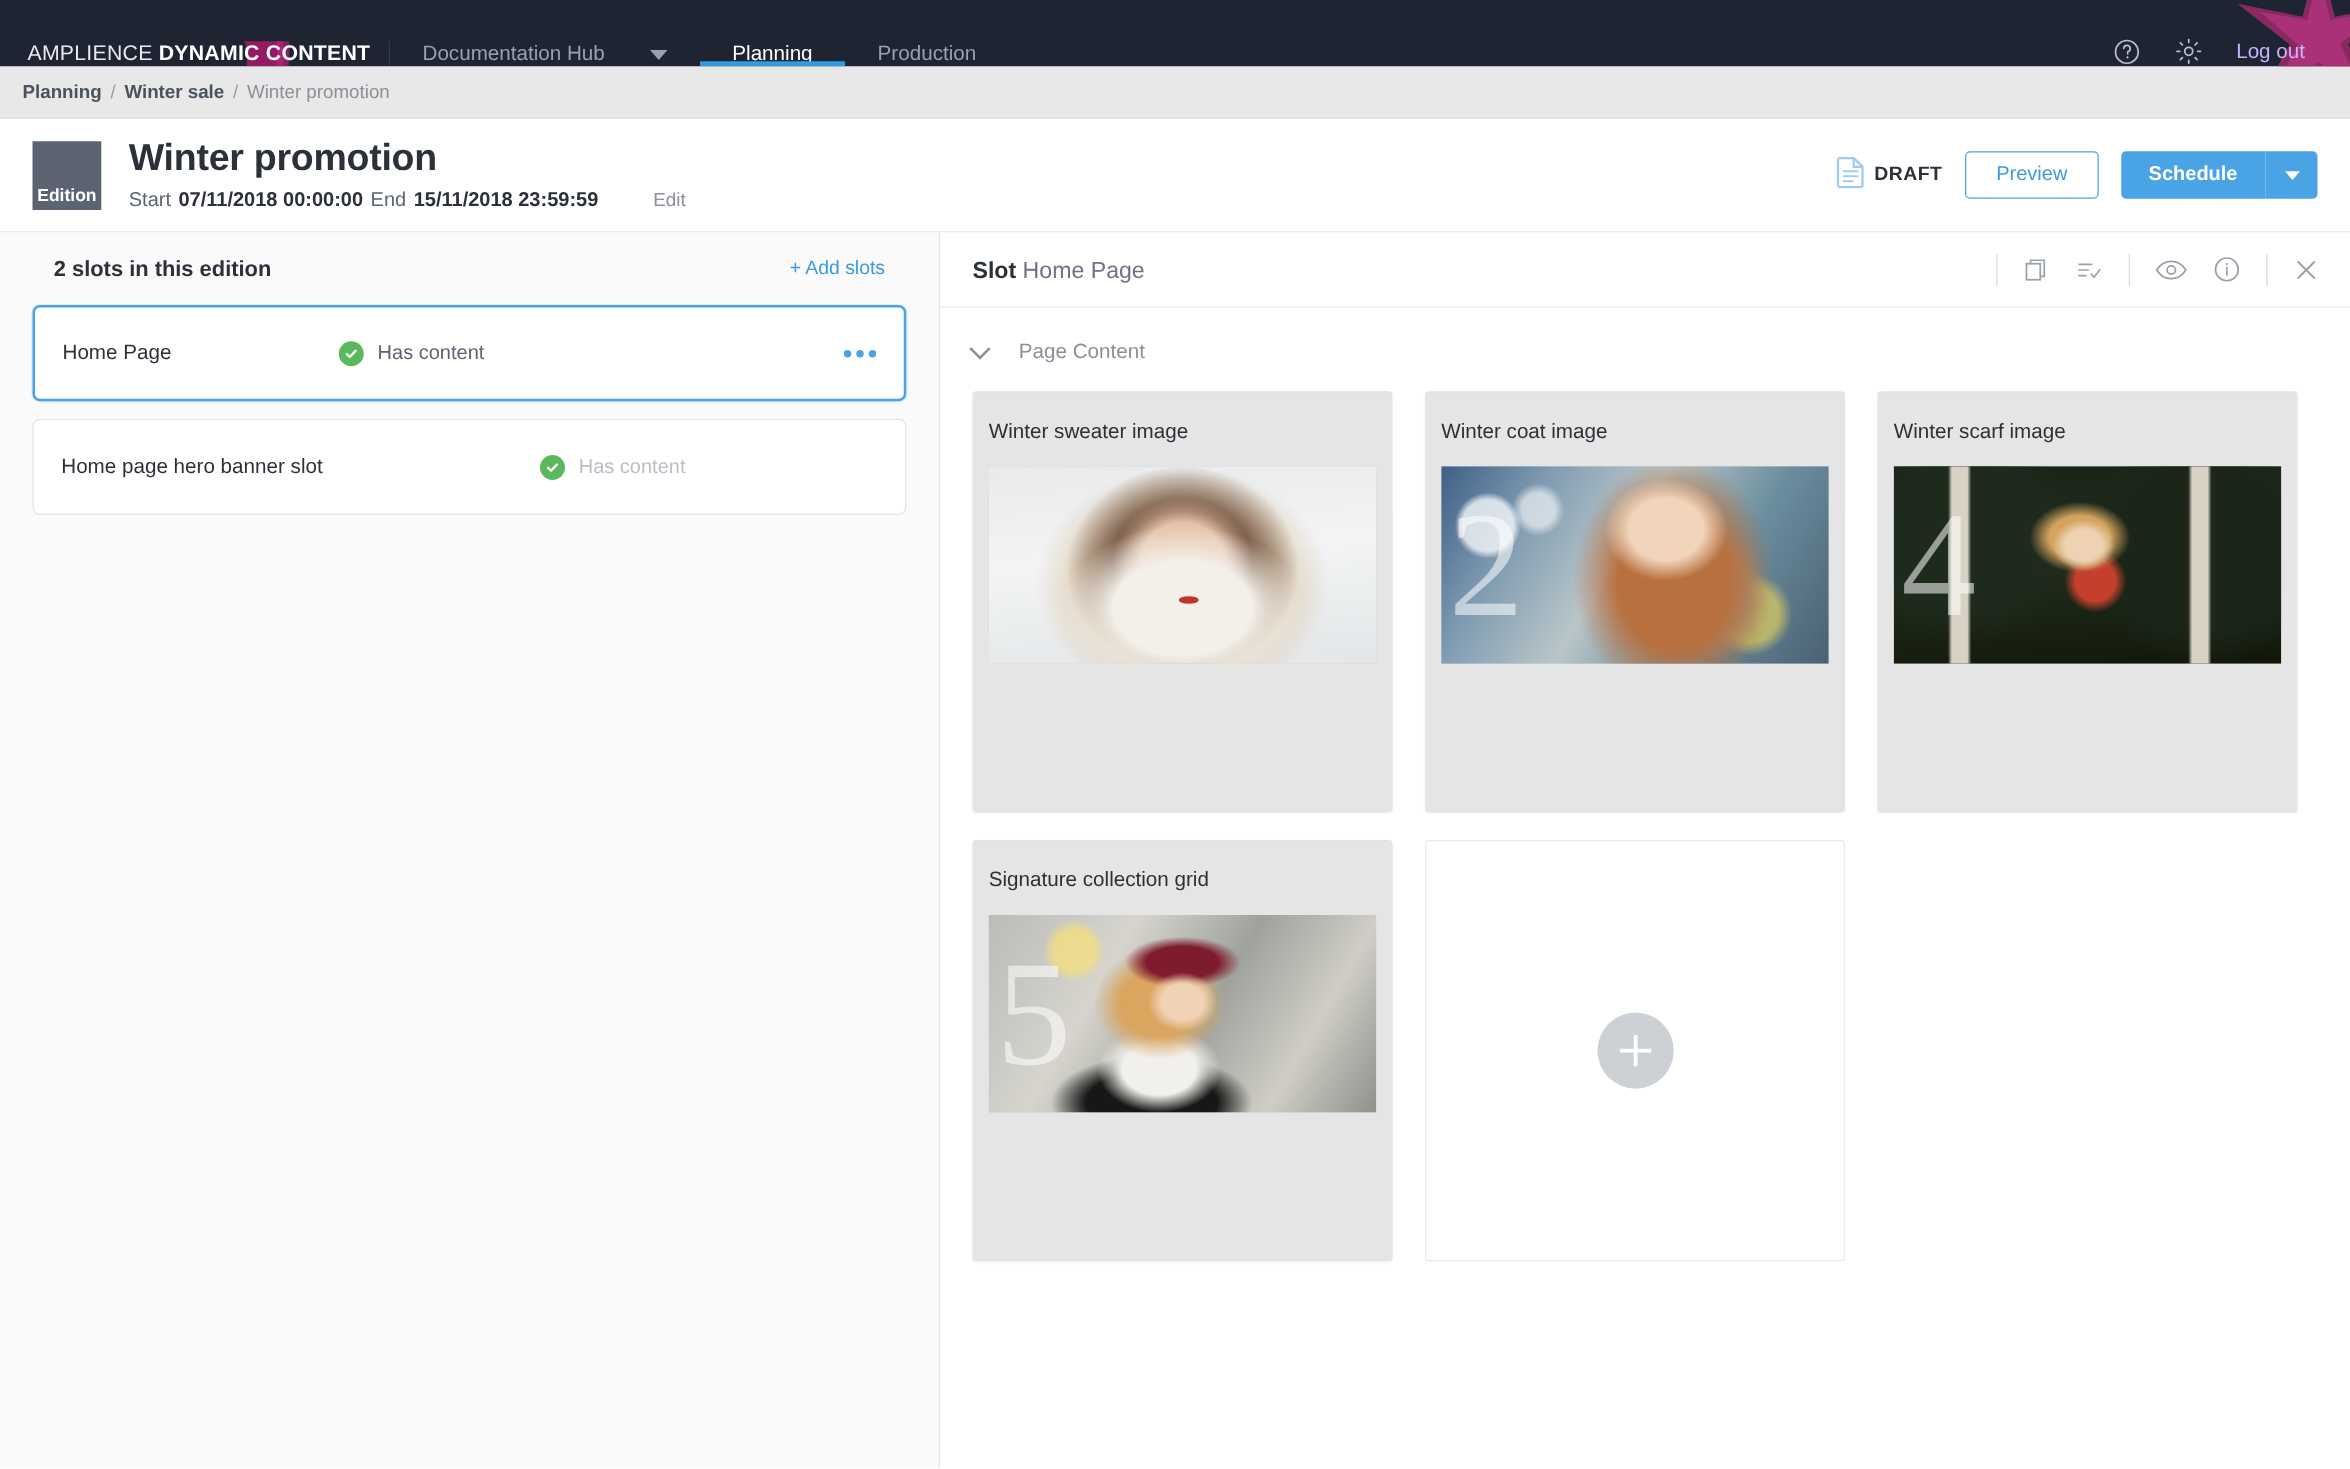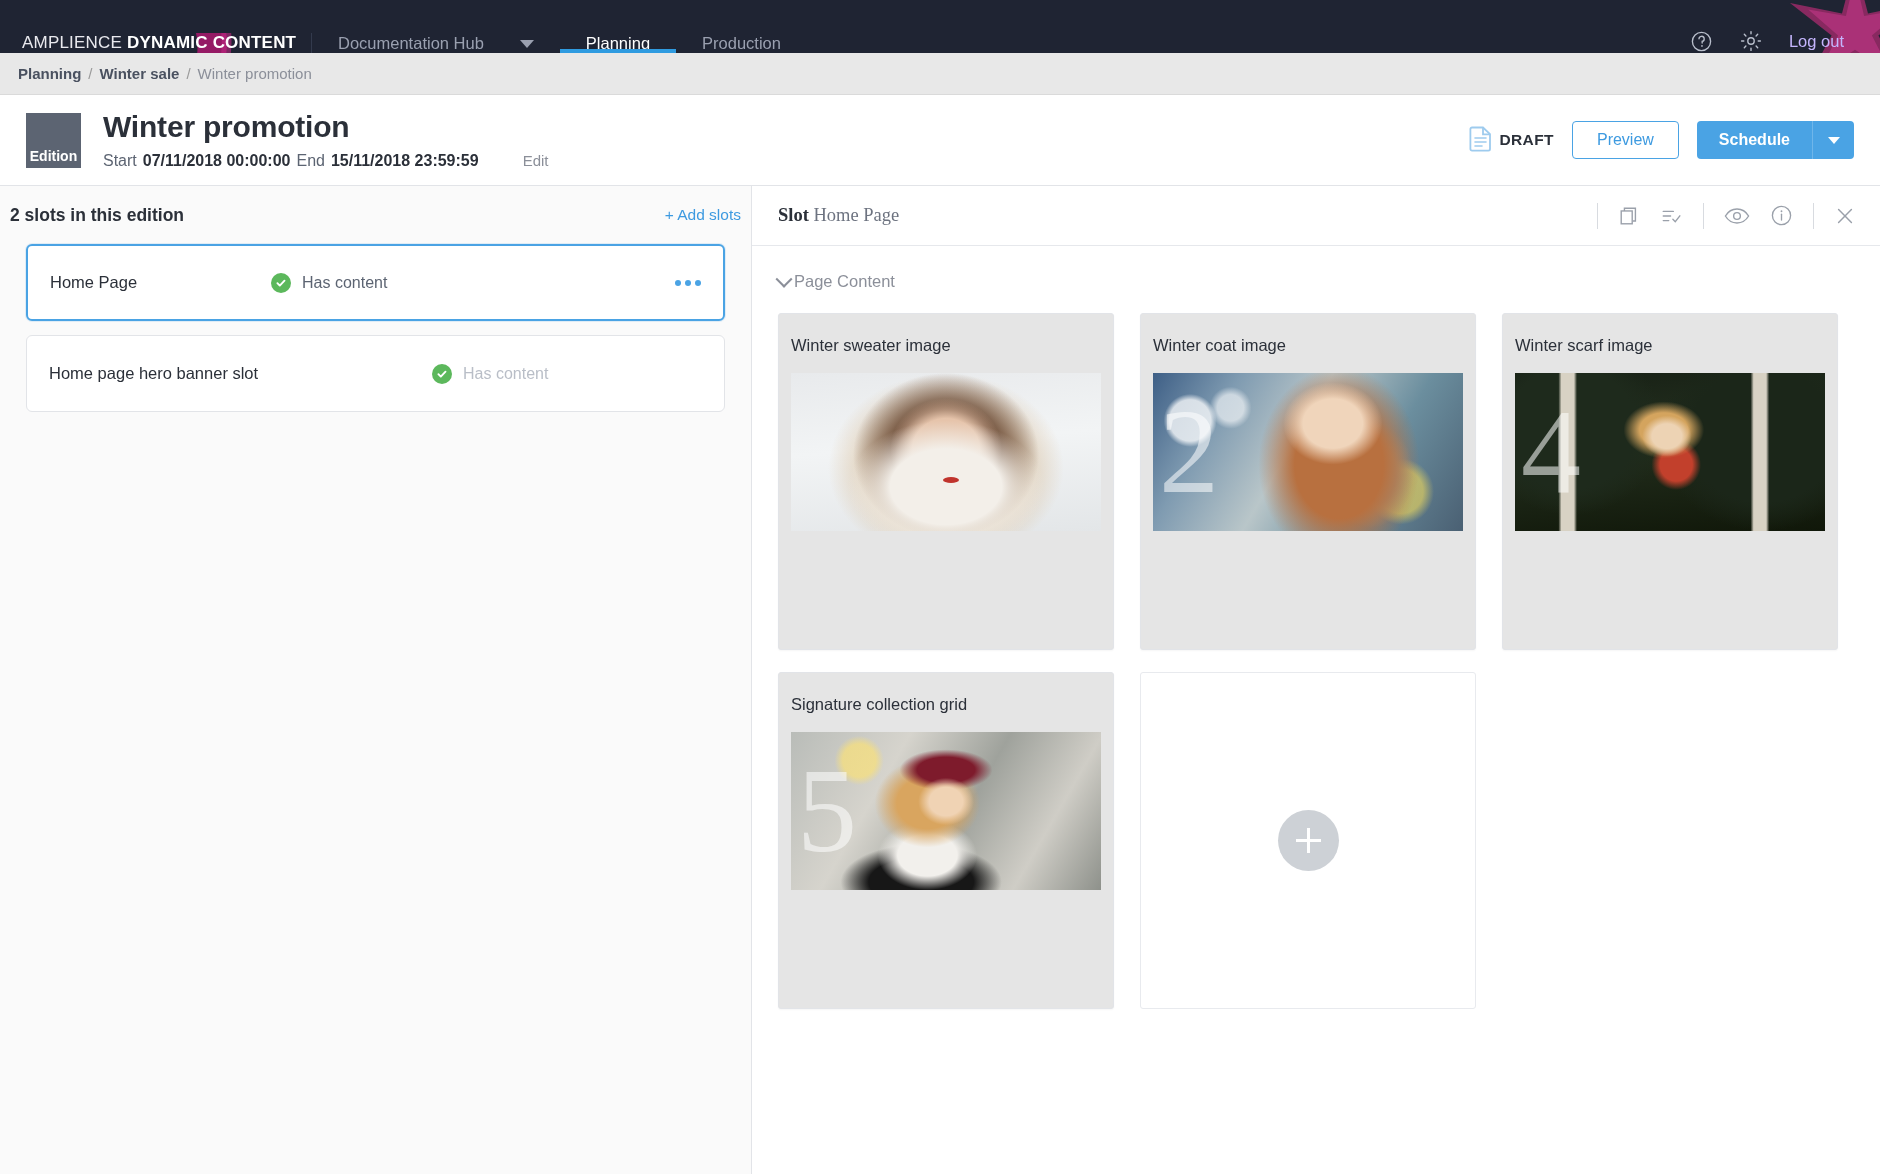--- a/index.html
+++ b/index.html
@@ -229,21 +229,21 @@
   .left-panel {
     width: 752px;
     background: #fafafa;
     border-right: 1px solid #e2e4e8;
     flex: none;
   }
   .left-head {
     height: 58px;
     display: flex;
     align-items: center;
-    padding: 0 10px;
+    padding: 0 43px;
   }
   .left-head-title {
     font-size: 17.5px;
     font-weight: 700;
     color: #2b3039;
   }
   .add-slots {
     margin-left: auto;
     font-size: 15.5px;
     color: #3d9ae0;
@@ -306,21 +306,21 @@
     min-width: 0;
   }
   .right-head {
     height: 60px;
     display: flex;
     align-items: center;
     padding: 0 24px 0 26px;
     border-bottom: 1px solid #e6e8ec;
     flex: none;
   }
-  .slot-heading { font-size: 18.5px; color: #6d7380; font-family: Liberation Serif, serif; }
+  .slot-heading { font-size: 18.5px; color: #6d7380; }
   .slot-heading b { color: #2b3039; font-weight: 700; }
   .right-head-icons {
     margin-left: auto;
     display: flex;
     align-items: center;
     gap: 20px;
     color: #9aa0aa;
   }
   .vdiv {
     width: 1px; height: 26px;
@@ -331,21 +331,21 @@
   .right-body {
     flex: 1;
     overflow: hidden;
     padding: 26px 0 0 26px;
     display: flex;
   }
   .content-inner { flex: 1; min-width: 0; }
   .section-toggle {
     display: flex;
     align-items: center;
-    gap: 4px;
+    gap: 25px;
     color: #8b8f99;
     font-size: 16.5px;
     margin-bottom: 22px;
     cursor: pointer;
   }
   .chev {
     width: 12px; height: 12px;
     border-right: 2px solid #8b8f99;
     border-bottom: 2px solid #8b8f99;
     transform: rotate(45deg) translate(-2px,-2px);

